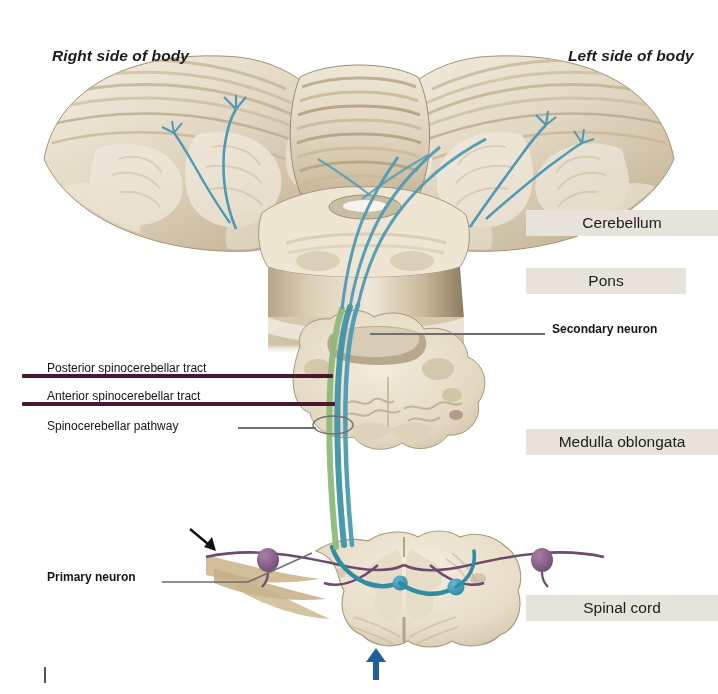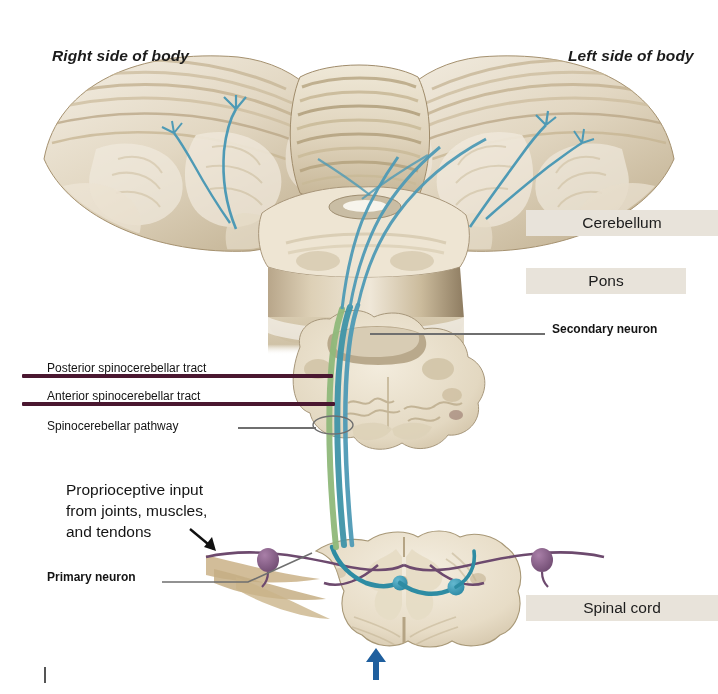--- a/index.html
+++ b/index.html
@@ -278,44 +278,40 @@
     </g>
 
     <ellipse cx="333" cy="408" rx="20" ry="9" fill="none" stroke="#6f6f6f" stroke-width="1.4"></ellipse>
   </svg>
 
   <div class="abs side-label" style="left:52px;top:30px;">Right side of body</div>
   <div class="abs side-label" style="left:568px;top:30px;">Left side of body</div>
 
   <div class="abs region-box" style="left:526px;top:193px;width:192px;">Cerebellum</div>
   <div class="abs region-box" style="left:526px;top:251px;width:160px;">Pons</div>
+  <div class="abs region-box" style="left:526px;top:412px;width:192px;">Medulla oblongata</div>
   <div class="abs region-box" style="left:526px;top:578px;width:192px;">Spinal cord</div>
 
   <div class="abs lead-label" style="left:47px;top:344px;">Posterior spinocerebellar tract</div>
   <div class="abs strike-rule" style="left:22px;top:357px;width:311px;"></div>
 
   <div class="abs lead-label" style="left:47px;top:372px;">Anterior spinocerebellar tract</div>
   <div class="abs strike-rule" style="left:22px;top:385px;width:313px;"></div>
 
   <div class="abs lead-label" style="left:47px;top:402px;">Spinocerebellar pathway</div>
   <div class="abs leader" style="left:238px;top:410px;width:78px;"></div>
 
   <div class="abs lead-label bold" style="left:552px;top:305px;">Secondary neuron</div>
   <div class="abs leader" style="left:370px;top:316px;width:175px;"></div>
 
   <div class="abs lead-label bold" style="left:47px;top:553px;">Primary neuron</div>
   <svg class="abs" style="left:160px;top:530px;" width="180" height="50" viewBox="0 0 180 50">
     <path d="M2,35 L88,35 L152,6" fill="none" stroke="#6f6f6f" stroke-width="1.6"></path>
   </svg>
 
-  <div class="abs multi" style="left:66px;top:462px;">
-    <div>Proprioceptive input</div>
-    <div>from joints, muscles,</div>
-    <div>and tendons</div>
-  </div>
   <svg class="abs" style="left:188px;top:508px;" width="44" height="36" viewBox="0 0 44 36">
     <path d="M2,4 L26,24" fill="none" stroke="#111" stroke-width="2.4"></path>
     <path d="M28,26 L16,22 L24,12 Z" fill="#111"></path>
   </svg>
 
   <svg class="abs" style="left:364px;top:630px;" width="24" height="34" viewBox="0 0 24 34">
     <path d="M12,1 L22,15 L15,15 L15,33 L9,33 L9,15 L2,15 Z" fill="#1f5f9e"></path>
   </svg>
 
   <div class="abs corner-tick" style="left:44px;top:650px;"></div>

